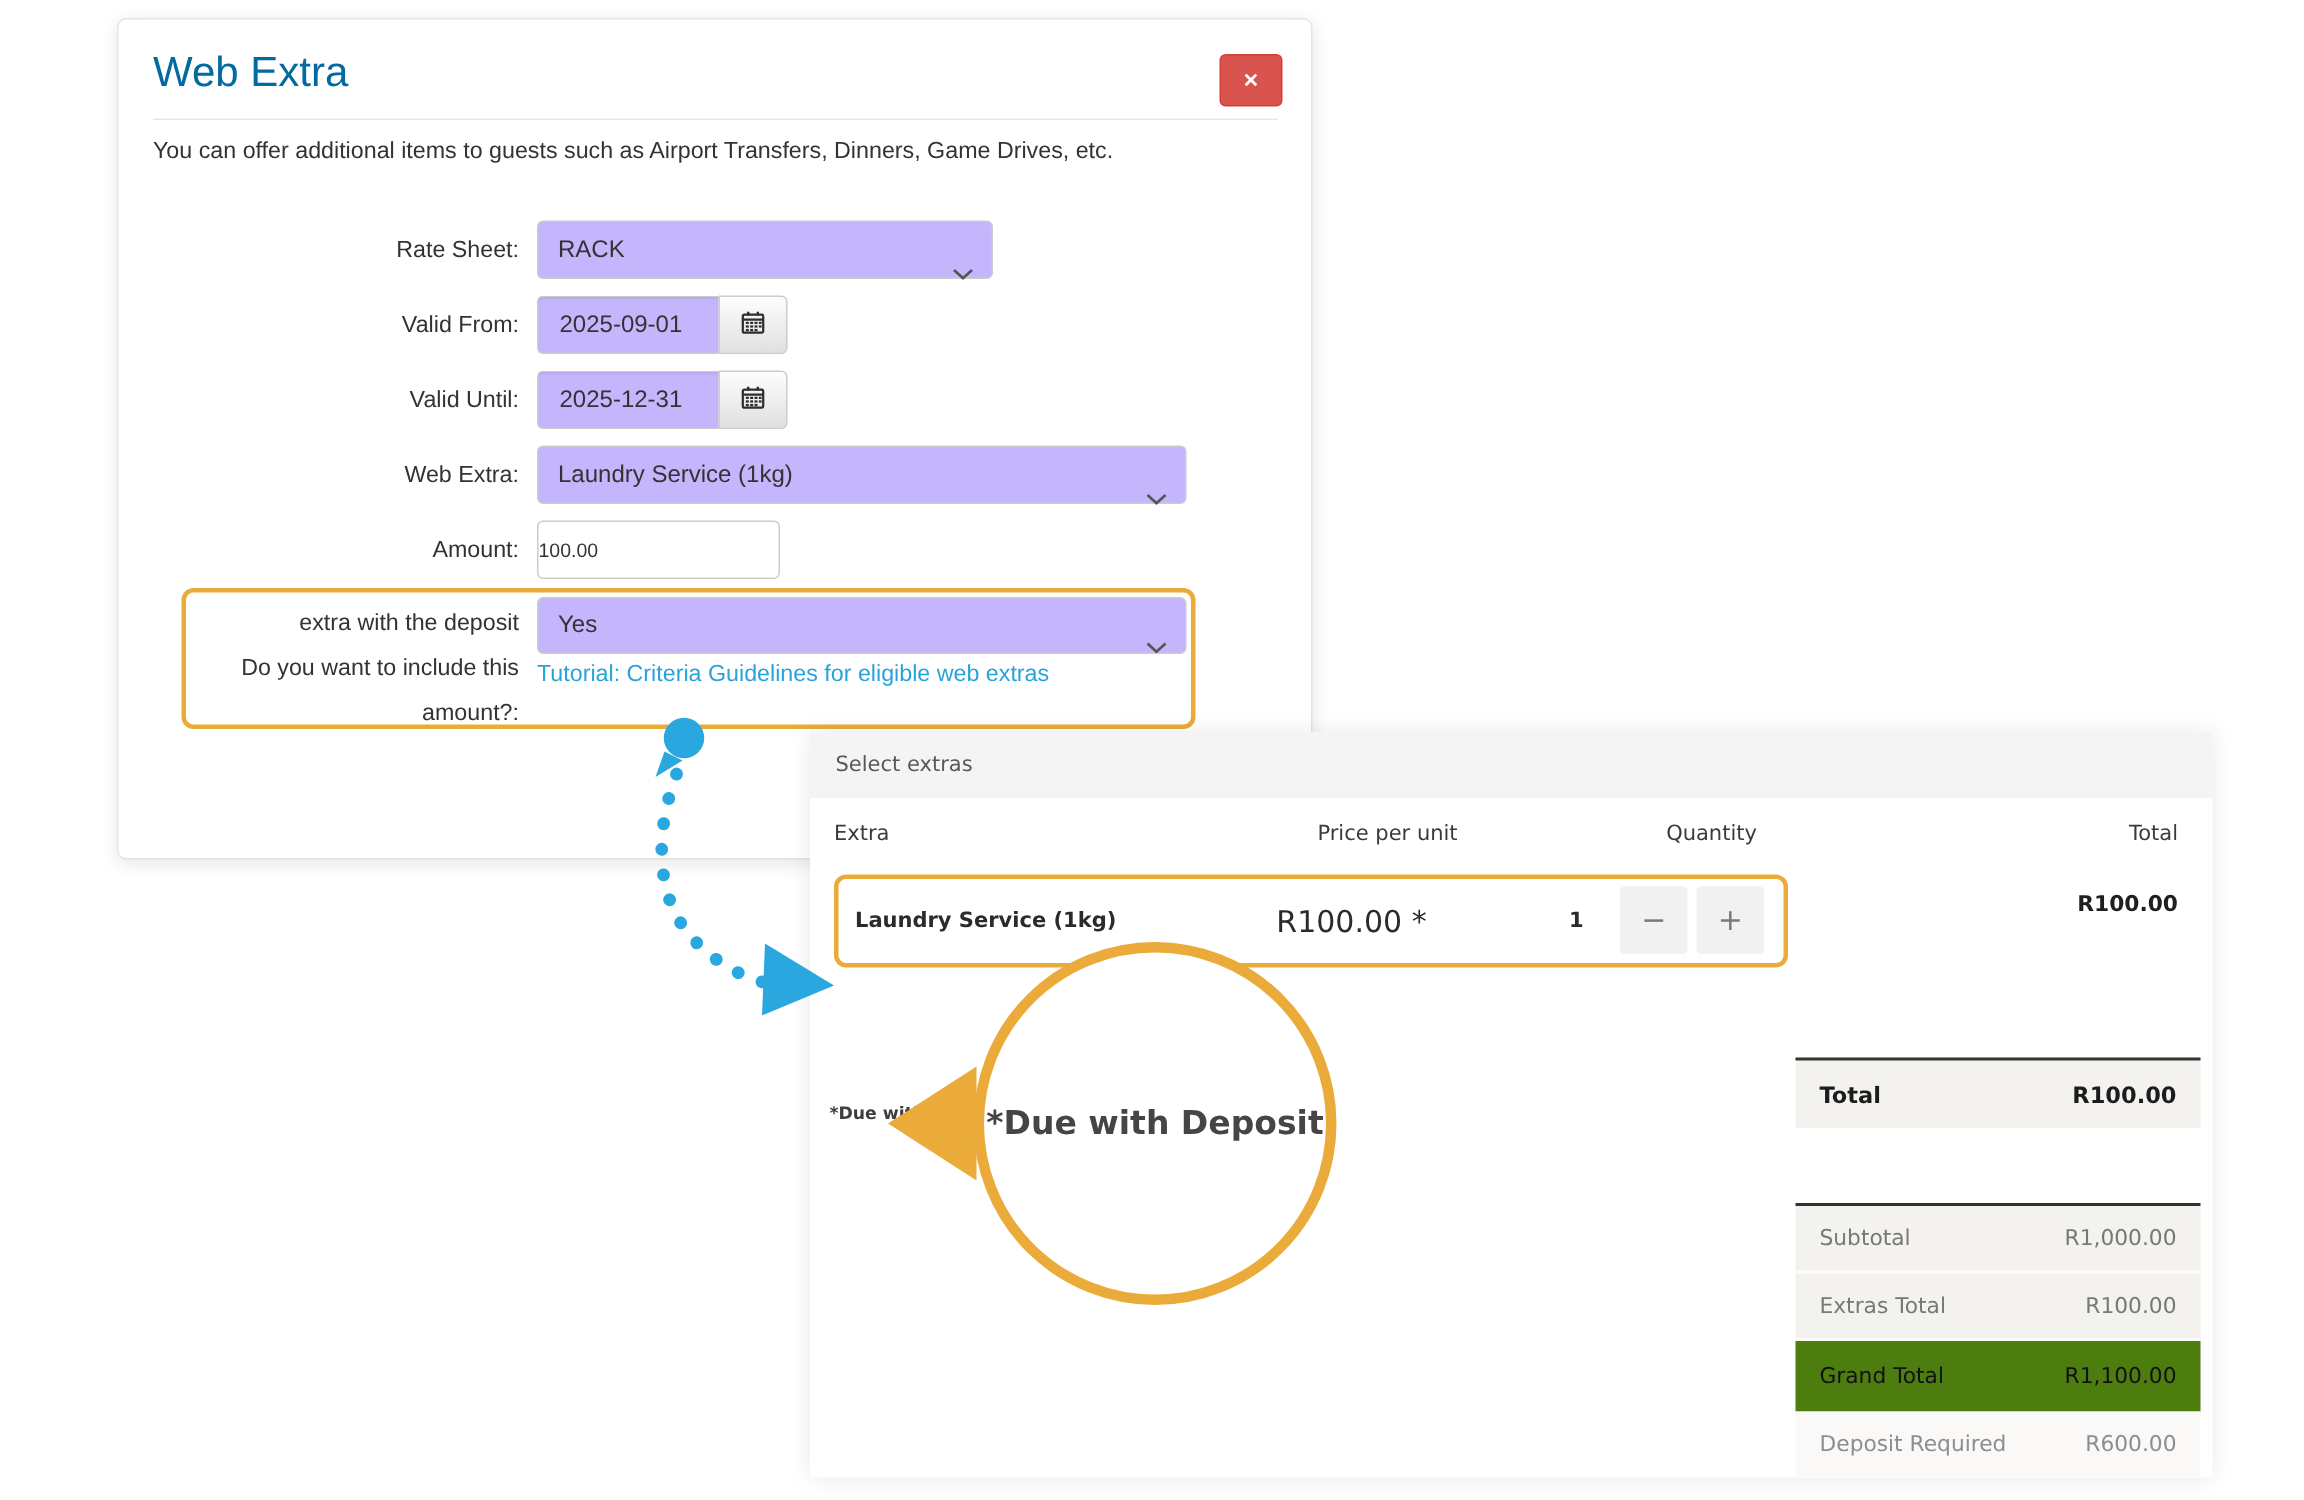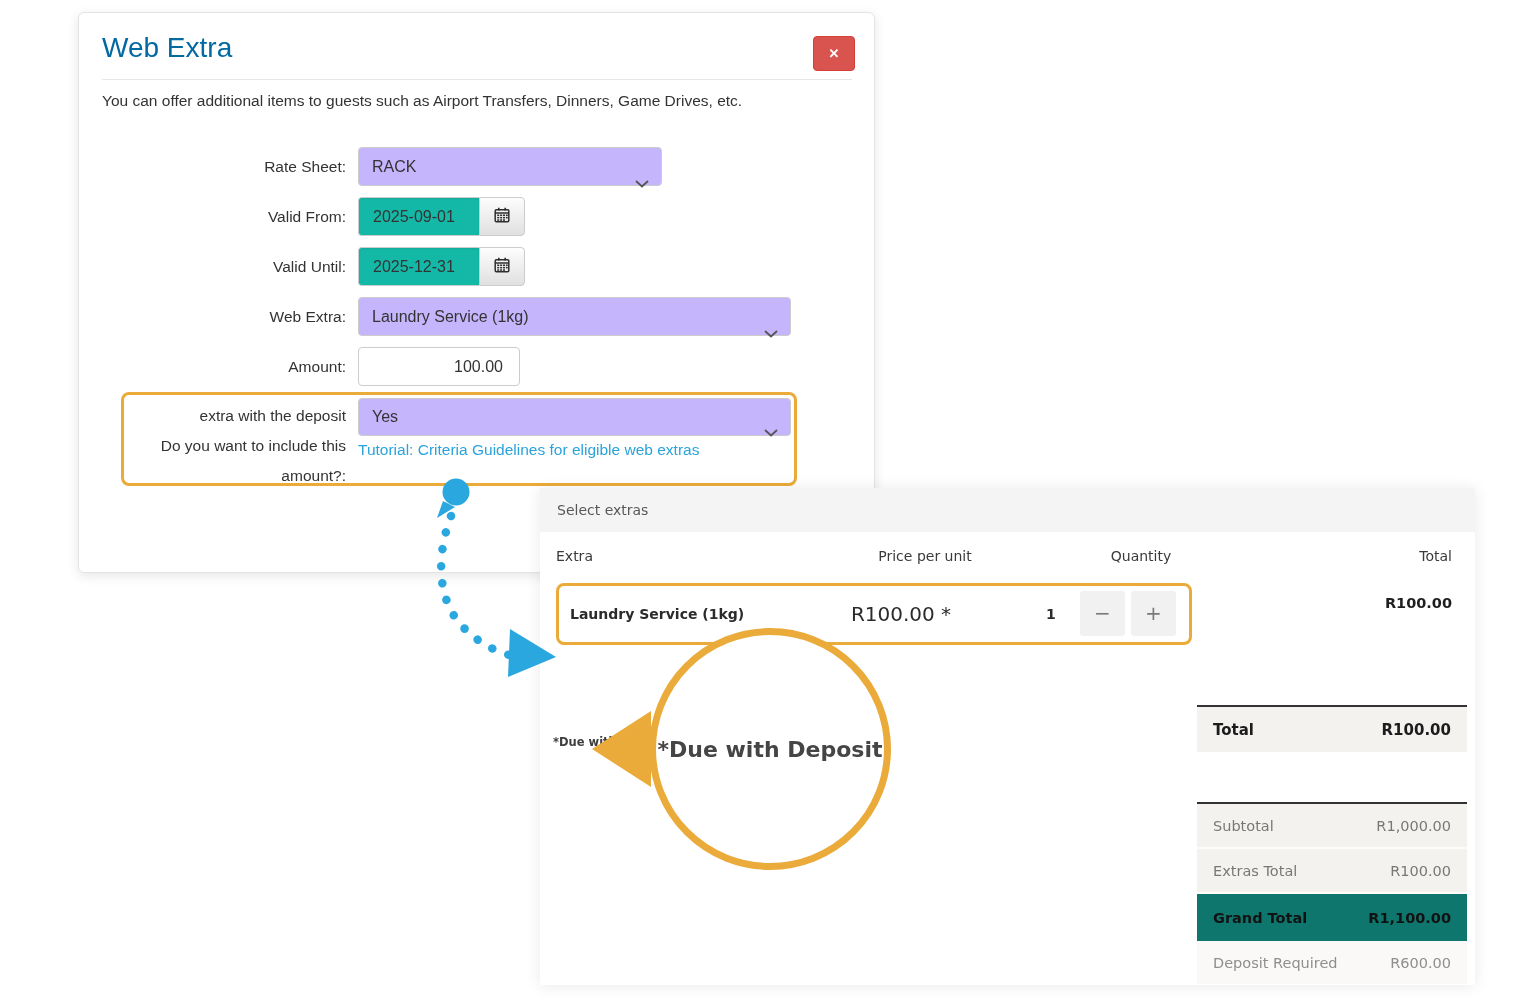--- a/index.html
+++ b/index.html
@@ -21,29 +21,29 @@
   .modal-desc { position:absolute; left:102px; top:92px; width:760px;
                 font-size:15.5px; color:#333; z-index:1; }
 
   .f-label { position:absolute; left:98px; width:248px; text-align:right;
              font-size:15.5px; color:#333; line-height:39px; z-index:1; }
   .sel { position:absolute; background:#c4b5fd; border:1px solid #ccc; border-radius:4px;
          height:39px; line-height:37px; font-size:16px; color:#333; padding-left:13px;
          cursor:pointer; z-index:1; }
   .sel .chev { position:absolute; right:12px; top:16px; }
   .date-group { position:absolute; display:flex; height:39px; z-index:1; }
-  .date-input { width:121px; height:39px; background:#14b8a6; border:1px solid #ccc;
+  .date-input { width:121px; height:39px; background:#c4b5fd; border:1px solid #ccc;
                 border-right:none; border-radius:4px 0 0 4px; font-size:16px; color:#333;
                 padding-left:14px; box-shadow:inset 0 1px 2px rgba(0,0,0,.08); }
   .cal-btn { width:46px; height:39px; border:1px solid #ccc; border-radius:0 4px 4px 0;
              background:linear-gradient(#fdfdfd,#e0e0e0); cursor:pointer;
              display:flex; align-items:center; justify-content:center; }
   .amount-input { position:absolute; left:358px; top:347px; width:162px; height:39px;
-                  border:1px solid #ccc; border-radius:4px; font-size:16px; color:#333;
-                  text-align:right; padding-right:16px; z-index:1;
+                  border:1px solid #ccc; border-radius:4px; font-size:13px; color:#333;
+                  text-align:left; padding-right:16px; z-index:1;
                   font-family:"Liberation Sans", sans-serif; }
 
   .highlight-box { position:absolute; left:121px; top:392px; width:676px; height:94px;
                    border:3px solid #EAAB3A; border-radius:8px; z-index:1; }
   .dq-label { position:absolute; left:96px; top:401px; width:250px; text-align:right;
               font-size:15.5px; color:#333; line-height:30px; z-index:2; }
   .tutorial-link { position:absolute; left:358px; top:441px; font-size:15.5px;
                    color:#2AA3DB; cursor:pointer; z-index:2; text-decoration:none; }
 
   
@@ -80,21 +80,21 @@
                background:#f3f2ef; border-top:2px solid #333;
                display:flex; align-items:center; justify-content:space-between;
                padding:0 16px; font-size:15px; font-weight:bold; color:#1c1c1c; }
 
   .summary { position:absolute; left:657px; top:314px; width:270px;
              border-top:2px solid #333; }
   .sum-row { display:flex; align-items:center; justify-content:space-between;
              padding:0 16px; font-size:14.5px; }
   .sum-muted { height:45px; background:#f4f2ef; color:#787878;
                border-bottom:2px solid #fcfbf9; }
-  .sum-grand { height:47px; background:#0f766e; color:#121212; font-weight:bold; }
+  .sum-grand { height:47px; background:#4d7c0f; color:#121212; font-weight:normal; }
   .sum-faded { height:43px; background:#faf9f7; color:#8e8e8e; }
 
   .footnote { position:absolute; left:13px; top:247px; font-size:11.5px;
               font-weight:bold; color:#3d3d3d; }
 
   
   .callout-tri { position:absolute; left:592px; top:711px; width:0; height:0;
                  border-right:59px solid #EAAB3A; border-top:38px solid transparent;
                  border-bottom:38px solid transparent; z-index:4; }
   .callout-circle { position:absolute; left:649px; top:628px; width:242px; height:242px;

